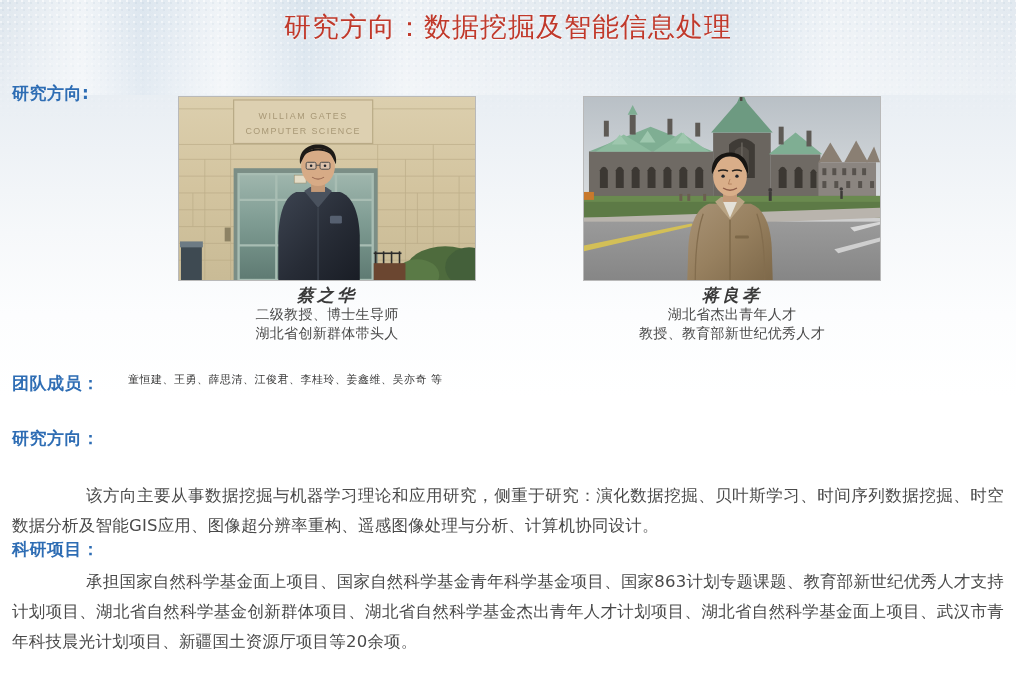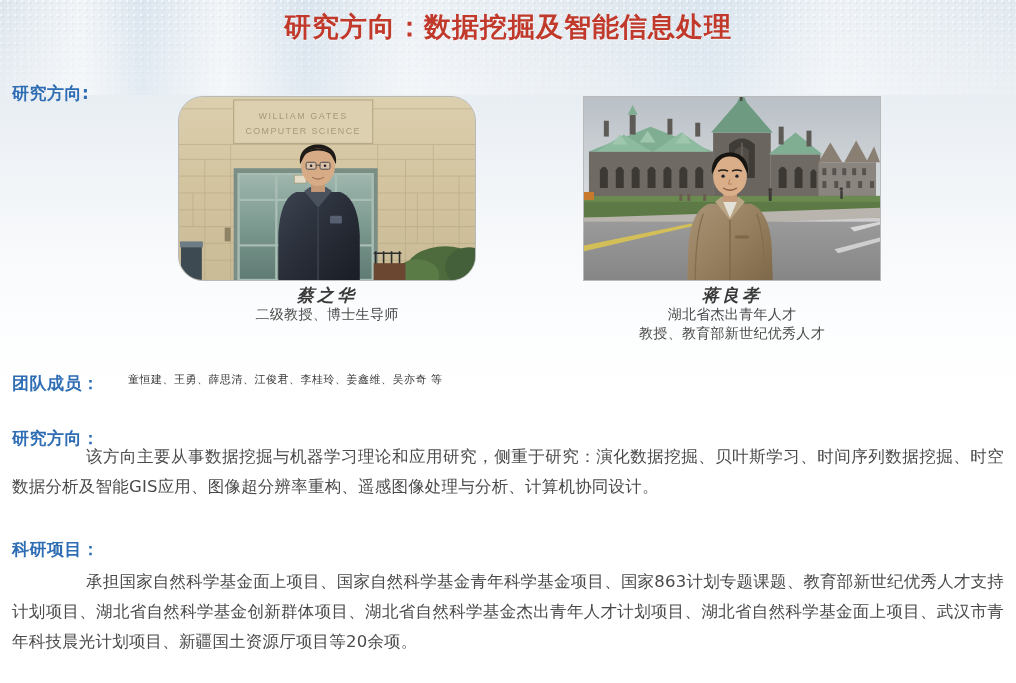--- a/index.html
+++ b/index.html
@@ -66,21 +66,21 @@
   }
 
   
   #title {
     position: absolute;
     left: 0;
     top: 9px;
     width: 1016px;
     text-align: center;
     font-size: 27px;
-    font-weight: bold;
+    font-weight: normal;
     color: #C0392B;
     letter-spacing: 1px;
     text-shadow: 0 1px 0 rgba(255,255,255,0.6);
     white-space: nowrap;
   }
 
   
   .blue-label {
     position: absolute;
     color: #2E6DB4;
@@ -98,21 +98,21 @@
   
   .photo {
     position: absolute;
     width: 298px;
     height: 185px;
     border: 1px solid #b9b9b9;
     box-sizing: border-box;
     overflow: hidden;
     background: #cfcfcf;
   }
-  #photo-cai  { left: 178px; top: 96px; border-radius: 25px; }
+  #photo-cai  { left: 178px; top: 96px; }
   #photo-jiang{ left: 583px; top: 96px; }
 
   .photo svg { display: block; width: 100%; height: 100%; }
 
   
   .caption {
     position: absolute;
     width: 300px;
     text-align: center;
   }
@@ -152,21 +152,21 @@
     left: 12px;
     width: 992px;
     font-size: 16.5px;
     color: #4a4a4a;
     line-height: 30px;
     letter-spacing: 0.2px;
     text-align: justify;
     text-justify: inter-ideograph;
     text-indent: 74px;
   }
-  #direction-text { top: 442px; }
+  #direction-text { top: 481px; }
   #projects-text  { top: 567px; }
 </style>
 </head>
 <body>
 
 <div id="slide">
 
   <div id="header-streaks"></div>
   <div id="header-texture"></div>
 
@@ -422,20 +422,21 @@
         <path d="M147 83 l-1.6 5 h3.4" stroke="#b3825f" stroke-width="1" fill="none"></path>
 
         <path d="M140 92 Q147 96.5 154 92" stroke="#8e5c48" stroke-width="1.3" fill="none"></path>
       </g>
     </svg>
   </div>
 
   <div id="caption-cai" class="caption">
     <div class="caption-name">蔡之华</div>
     <div class="caption-line">二级教授、博士生导师</div>
+    <div class="caption-line">湖北省创新群体带头人</div>
   </div>
 
   <div id="caption-jiang" class="caption">
     <div class="caption-name">蒋良孝</div>
     <div class="caption-line">湖北省杰出青年人才</div>
     <div class="caption-line">教授、教育部新世纪优秀人才</div>
   </div>
 
   <div id="members-label" class="blue-label">团队成员：</div>
   <div id="members-value">童恒建、王勇、薛思清、江俊君、李桂玲、姜鑫维、吴亦奇 等</div>

